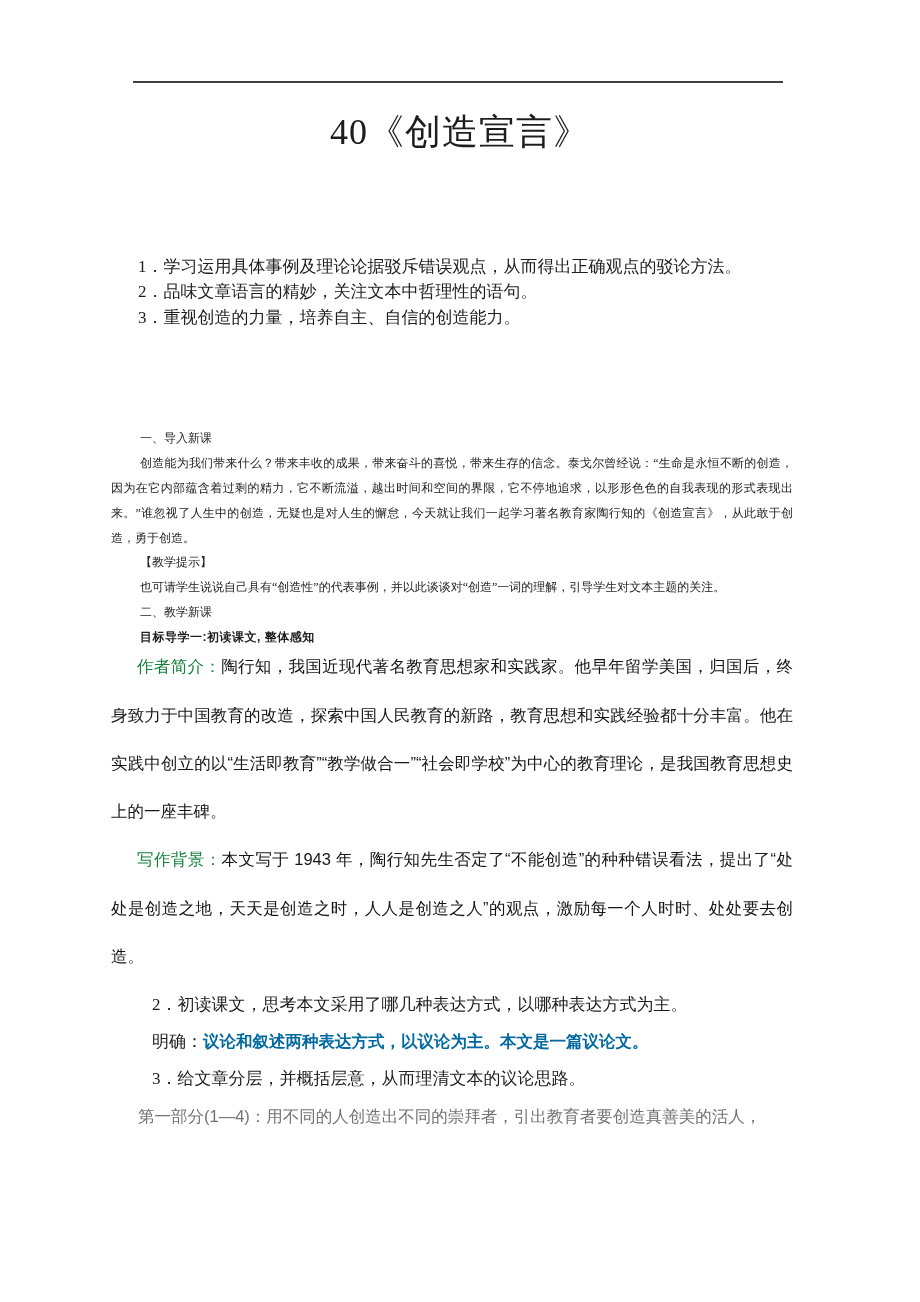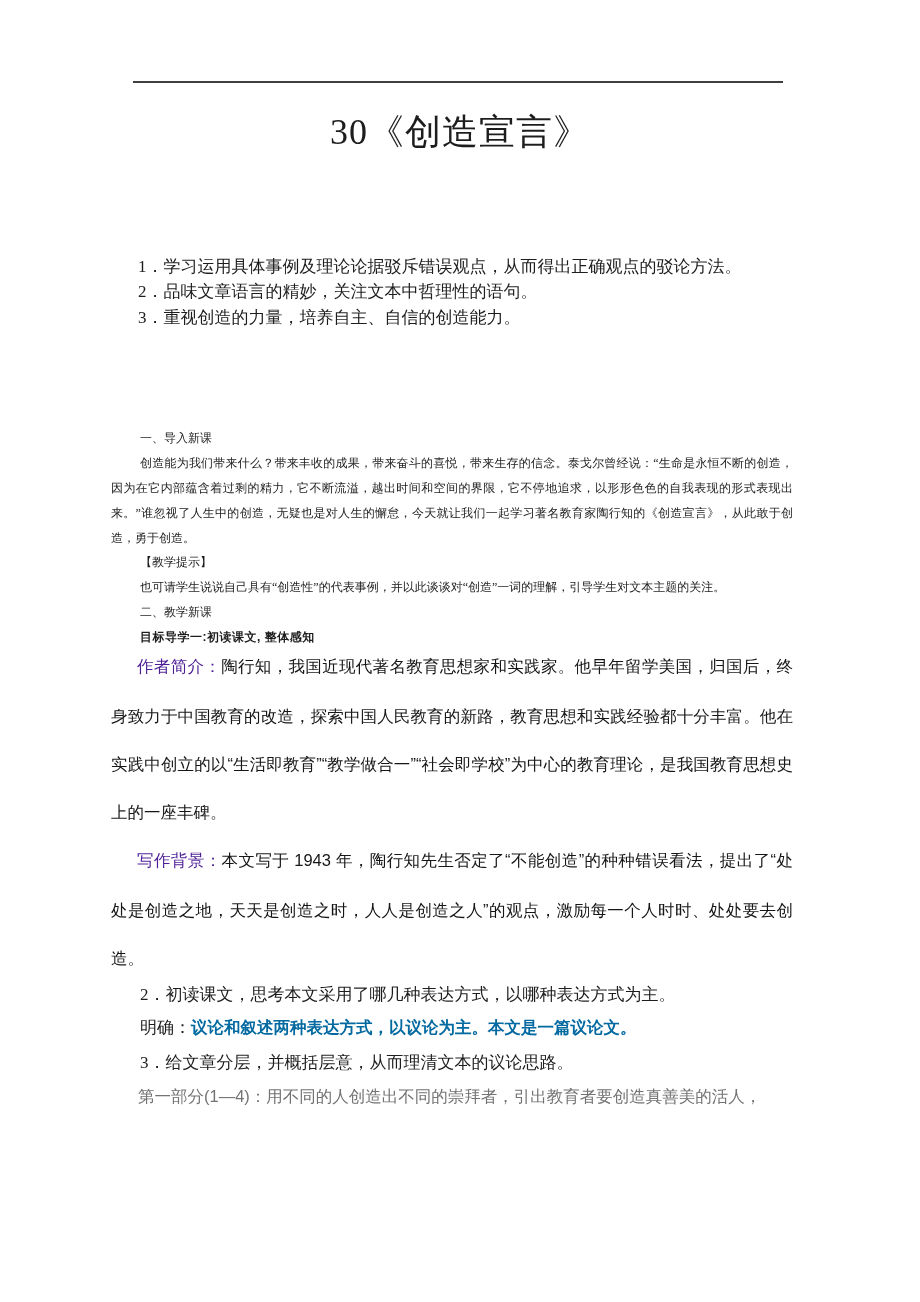--- a/index.html
+++ b/index.html
@@ -55,26 +55,26 @@
     font-family: "Liberation Sans", "DejaVu Sans", sans-serif;
     font-weight: 500;
     font-size: 16.5px;
     line-height: 48px;
     text-indent: 26px;
     text-align: justify;
     color: #161616;
   }
   .heiti-para.author { margin-top: -8px; }
   .heiti-para .serif-label {
-    font-family: Liberation Mono, monospace;
+    font-family: Liberation Serif, serif;
     font-weight: 400;
-    color: #4c1d95;
+    color: #15803d;
   }
   .qa-line {
-    margin: 0;
+    margin: 12px;
     font-size: 17px;
     line-height: 25px;
     text-indent: 29px;
     text-align: justify;
   }
   .qa-line.mingque { margin-top: 8px; }
   .qa-line.step3 { margin-top: 10px; }
   .qa-line .heiti-answer {
     font-family: Liberation Serif, serif;
     font-weight: 700;
@@ -92,21 +92,21 @@
     color: #737373;
   }
 </style>
 </head>
 <body>
 
 <div class="page">
 
   <div class="top-rule"></div>
 
-  <h1 class="doc-title">30《创造宣言》</h1>
+  <h1 class="doc-title">40《创造宣言》</h1>
 
   <div class="content">
 
     <div class="objectives">
       <p>1．学习运用具体事例及理论论据驳斥错误观点，从而得出正确观点的驳论方法。</p>
       <p>2．品味文章语言的精妙，关注文本中哲理性的语句。</p>
       <p>3．重视创造的力量，培养自主、自信的创造能力。</p>
     </div>
 
     <div class="body-block">

